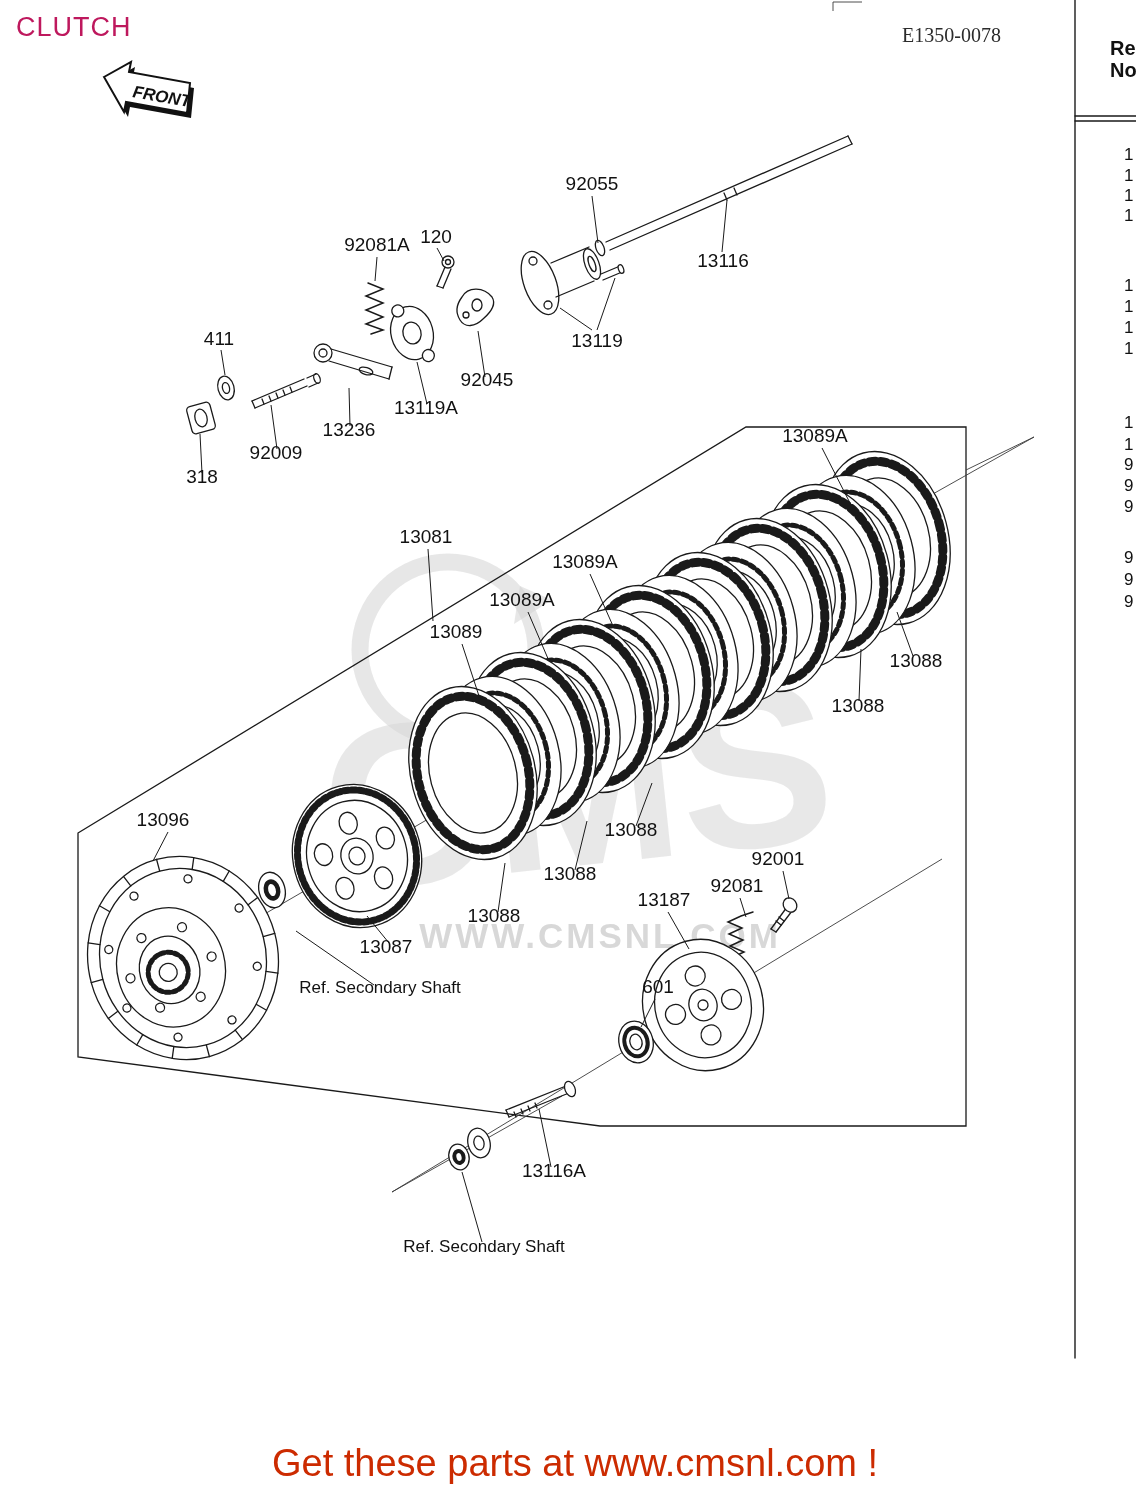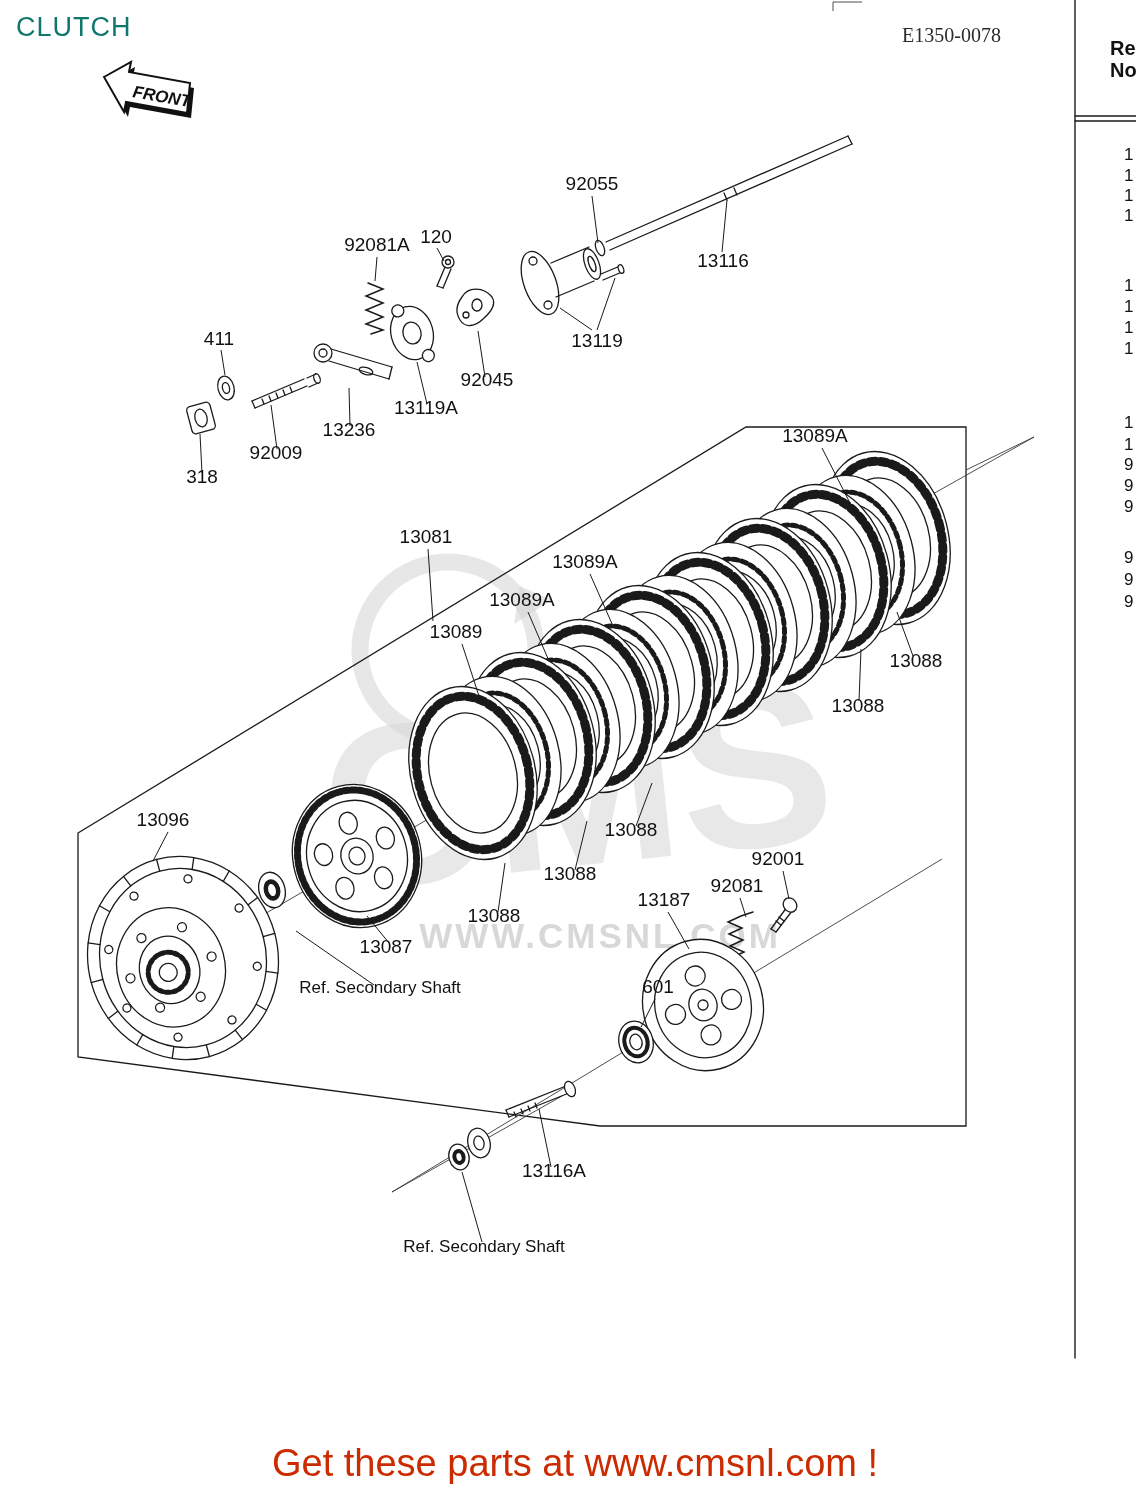--- a/index.html
+++ b/index.html
@@ -1,18 +1,18 @@
 <!DOCTYPE html>
 <html><head>
 <meta charset="utf-8">
 <style>
   html,body{margin:0;padding:0;background:#fff;}
   #page{position:relative;width:1136px;height:1500px;background:#fff;overflow:hidden;
         font-family:"Liberation Sans",sans-serif;}
-  #page-title{position:absolute;left:16px;top:12px;font-size:27px;color:#0f766e;letter-spacing:1px;}
+  #page-title{position:absolute;left:16px;top:12px;font-size:27px;color:#be185d;letter-spacing:1px;}
   #doc-code{position:absolute;left:902px;top:24px;font-size:20px;color:#2b2b2b;font-family:"Liberation Serif",serif;}
   #footer{position:absolute;left:0;top:1442px;width:1136px;text-align:center;
           font-family:Liberation Sans, sans-serif;font-size:38px;color:#cc2b00;padding-left:7px;}
   svg{position:absolute;left:0;top:0;}
   .s{stroke:#1a1a1a;stroke-width:1.3;fill:none;stroke-linecap:round;}
   .sw{stroke:#1a1a1a;stroke-width:1.3;fill:#fff;}
   .thin{stroke:#3a3a3a;stroke-width:0.9;fill:none;}
   .lead{stroke:#1a1a1a;stroke-width:1;fill:none;}
   .lbl{font:19px "Liberation Sans",sans-serif;fill:#111;text-anchor:middle;}
   .lbl2{font:17px "Liberation Sans",sans-serif;fill:#111;text-anchor:middle;}

